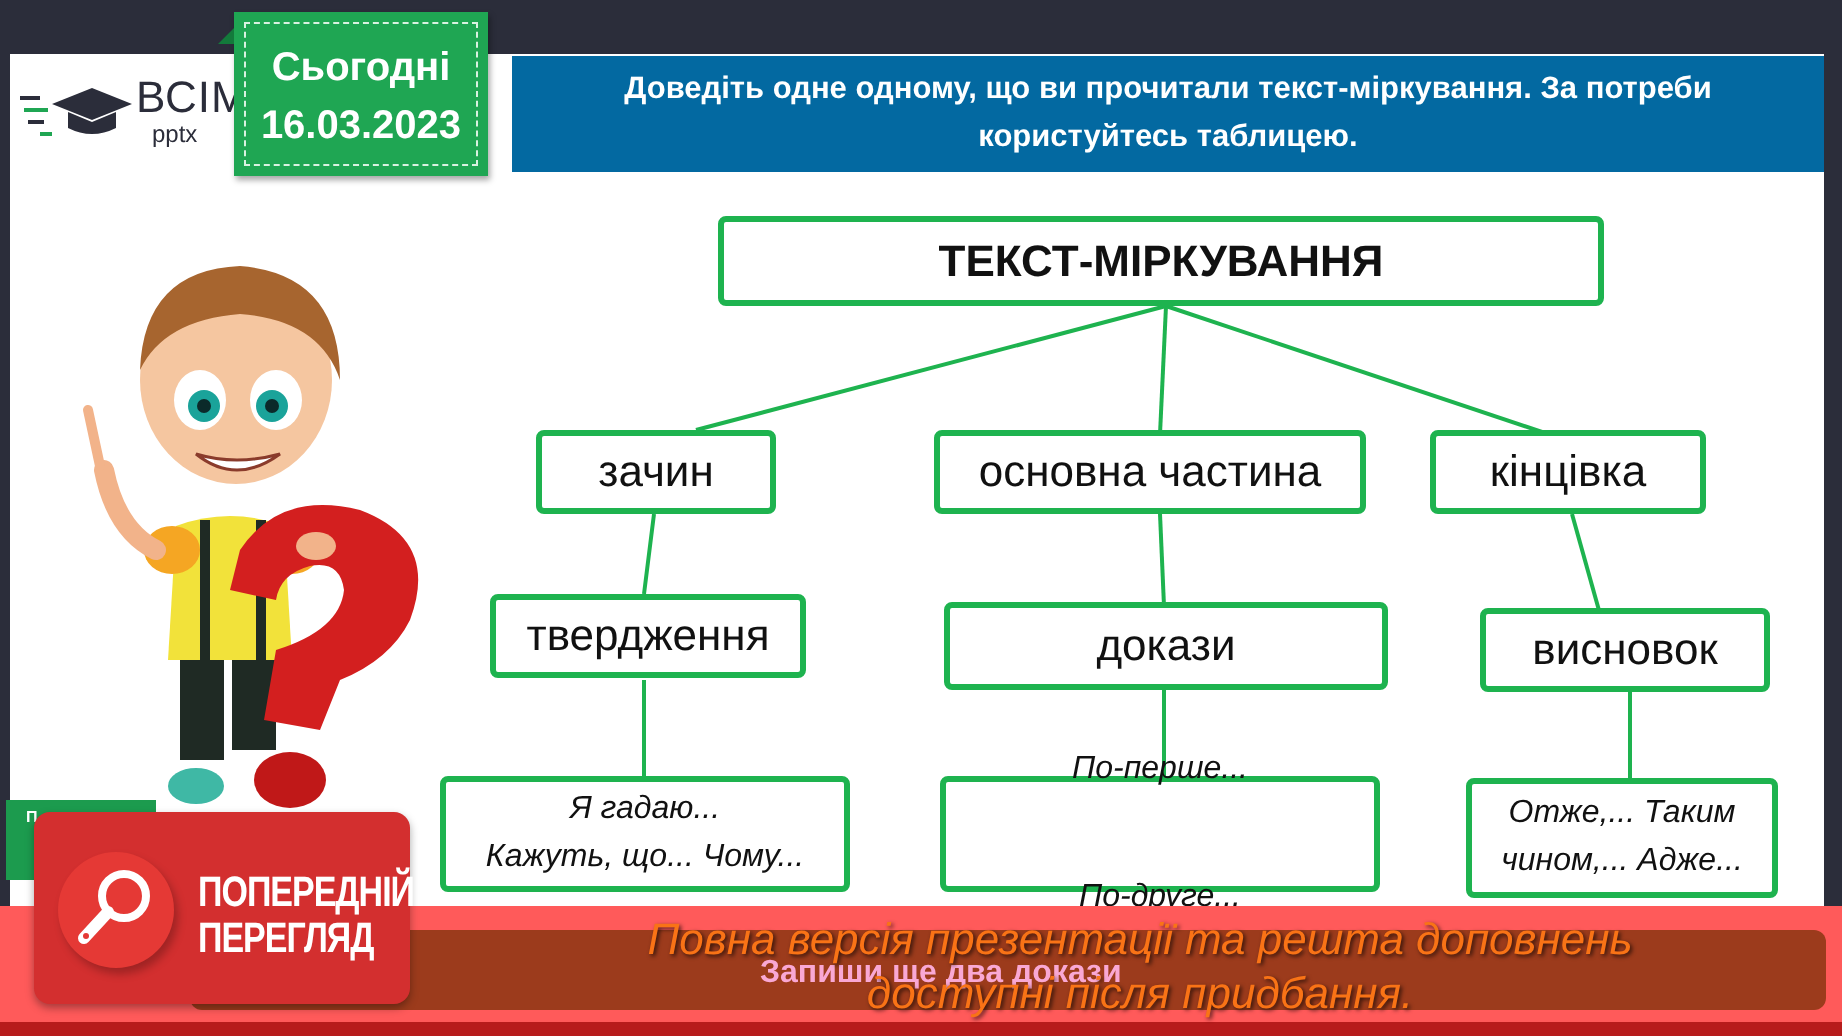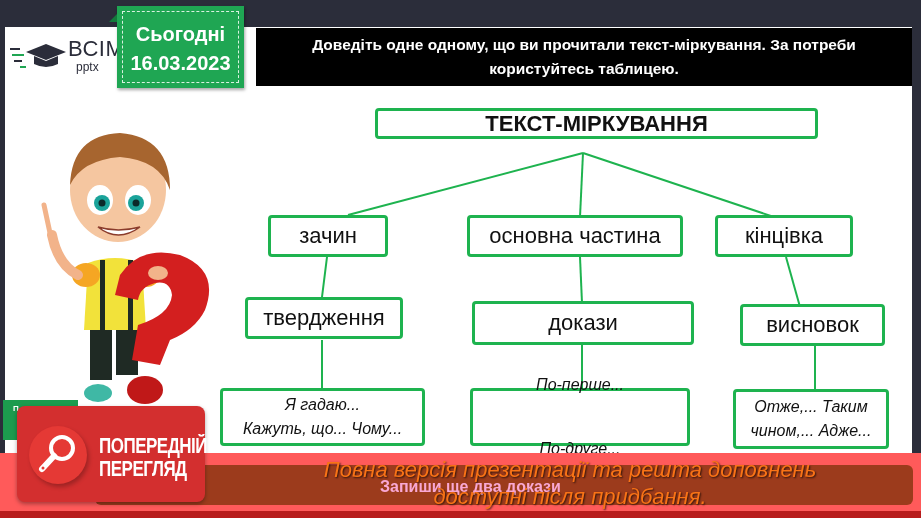--- a/index.html
+++ b/index.html
@@ -34,35 +34,35 @@
       position: absolute; left: -8px; top: 8px; width: 0; height: 0;
       border-right: 8px solid #137a3b; border-top: 8px solid transparent;
     }
     .date-label { position: absolute; left: 0; width: 100%; text-align: center; color: #ffffff; font-weight: bold; font-size: 20px; }
     .date-label.l1 { top: 17px; }
     .date-label.l2 { top: 46px; }
 
     
     .instruction {
       position: absolute; left: 256px; top: 28px; width: 656px; height: 58px;
-      background: #000000; color: #ffffff; font-weight: bold; font-size: 15.5px;
+      background: #0369a1; color: #ffffff; font-weight: bold; font-size: 15.5px;
       text-align: center; line-height: 24px; padding-top: 5px;
     }
 
     
     .boy { position: absolute; left: 20px; top: 115px; width: 200px; height: 290px; }
 
     
     .diagram-lines { position: absolute; left: 0; top: 0; width: 921px; height: 518px; pointer-events: none; }
     .box {
       position: absolute; background: #ffffff; border: 3px solid #1eb34f; border-radius: 4px;
       display: flex; align-items: center; justify-content: center; text-align: center;
       color: #111111;
     }
-    .box.title { left: 359px; top: 108px; width: 443px; height: 31px; font-weight: bold; font-size: 22px; margin-left: 16px; }
+    .box.title { left: 359px; top: 108px; width: 443px; height: 45px; font-weight: bold; font-size: 22px; }
     .box.level1 { font-size: 22px; height: 42px; }
     .box.level2 { font-size: 22px; height: 42px; }
     .box.level3 { font-style: italic; font-size: 16px; line-height: 24px; flex-direction: column; height: 58px; }
 
     
     .green-tab { position: absolute; left: 3px; top: 400px; width: 75px; height: 40px; background: #1c9b4e; }
     .green-tab span { position: absolute; left: 10px; top: 4px; color: #fff; font-size: 8px; font-weight: bold; }
     .bottom-bar { position: absolute; left: 0; top: 455px; width: 921px; height: 63px; background: #b71c1c; }
     .bottom-strip { position: absolute; left: 0; top: 453px; width: 921px; height: 58px; background: #ff5a5a; }
     .bottom-inner {

